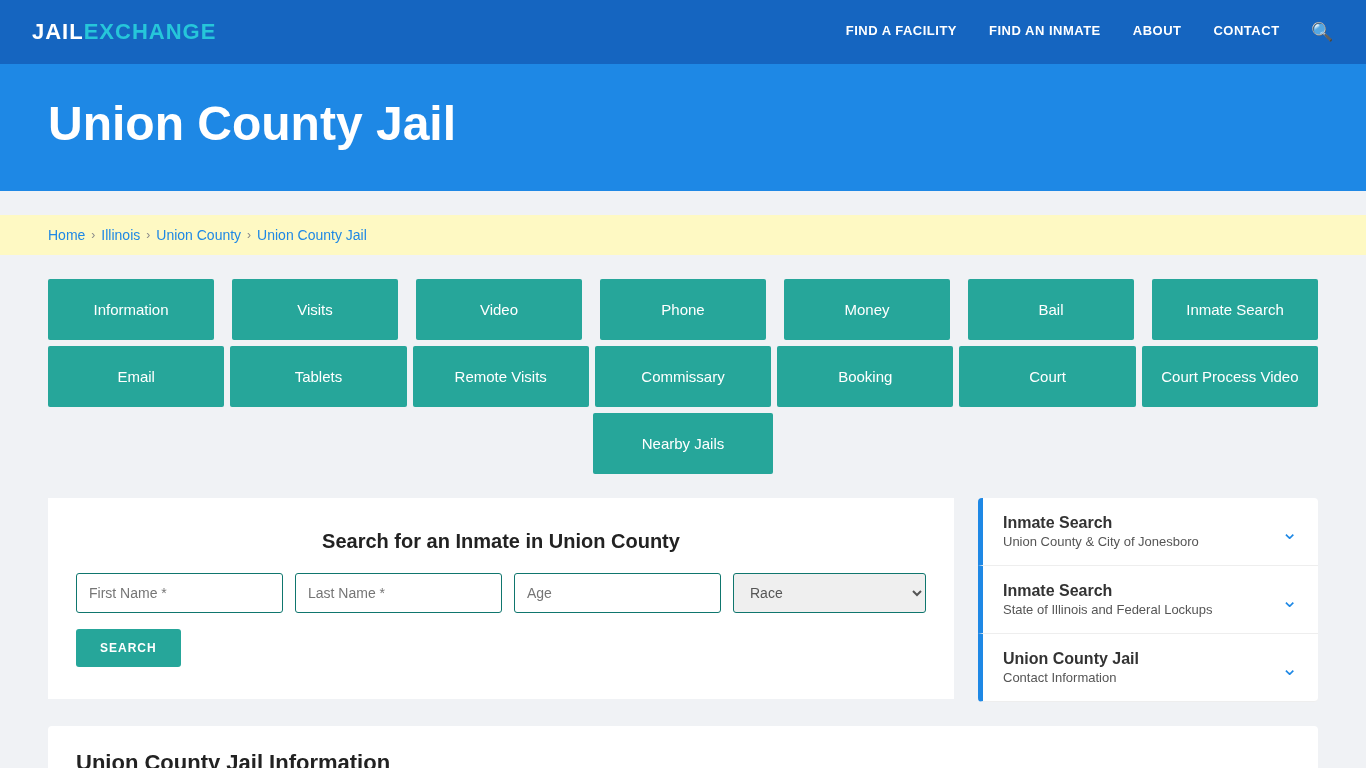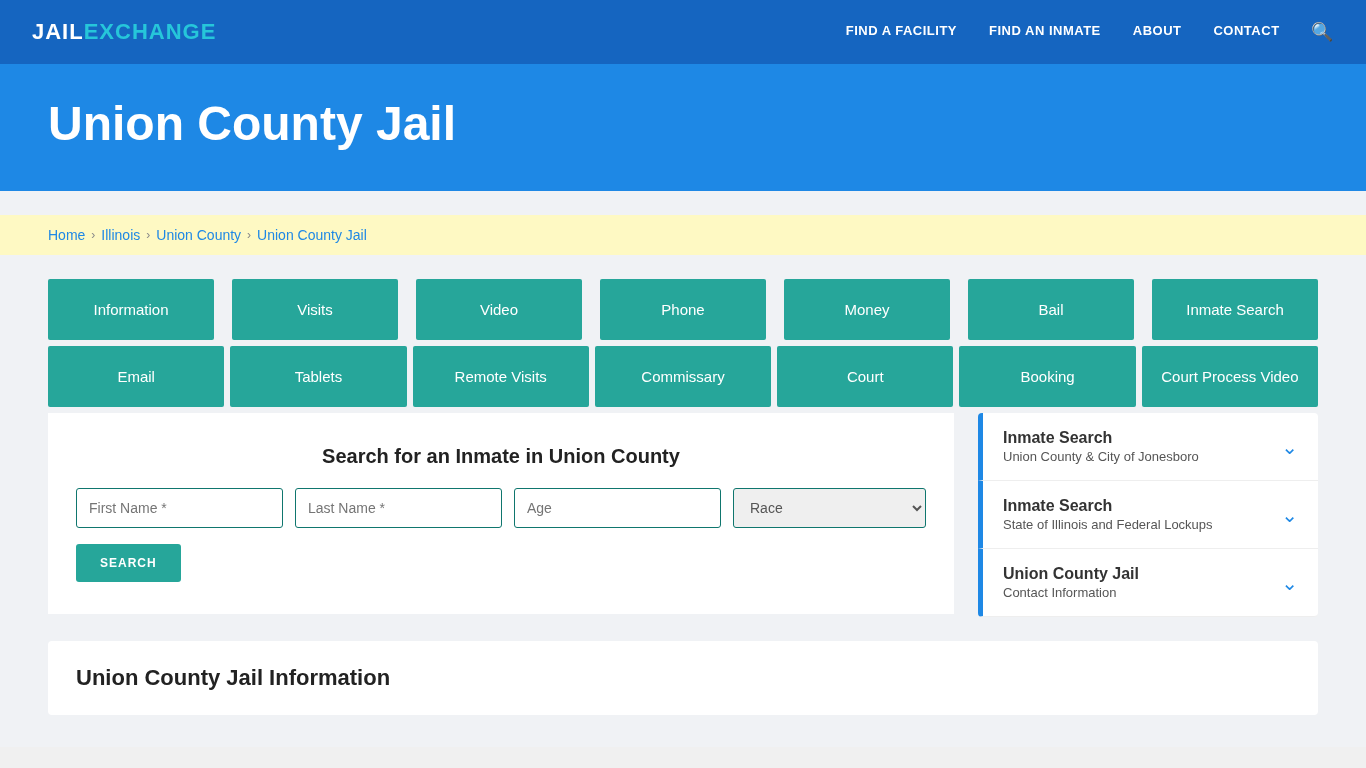--- a/index.html
+++ b/index.html
@@ -278,25 +278,28 @@
     <button class="grid-btn">Money</button>
     <button class="grid-btn">Bail</button>
     <button class="grid-btn">Inmate Search</button>
   </div>
 
   <div class="button-grid-row2">
     <button class="grid-btn">Email</button>
     <button class="grid-btn">Tablets</button>
     <button class="grid-btn">Remote Visits</button>
     <button class="grid-btn">Commissary</button>
+    <button class="grid-btn">Booking</button>
     <button class="grid-btn">Court</button>
-    <button class="grid-btn">Booking</button>
     <button class="grid-btn">Court Process Video</button>
   </div>
 
+  <div class="button-grid-row3">
+    <button class="grid-btn-nearby">Nearby Jails</button>
+  </div>
 
   <div class="lower-section">
 
     <div class="search-box">
       <h2>Search for an Inmate in Union County</h2>
       <div class="search-fields">
         <input type="text" placeholder="First Name *" style="">
         <input type="text" placeholder="Last Name *" style="">
         <input type="text" placeholder="Age" style="">
         <select>

